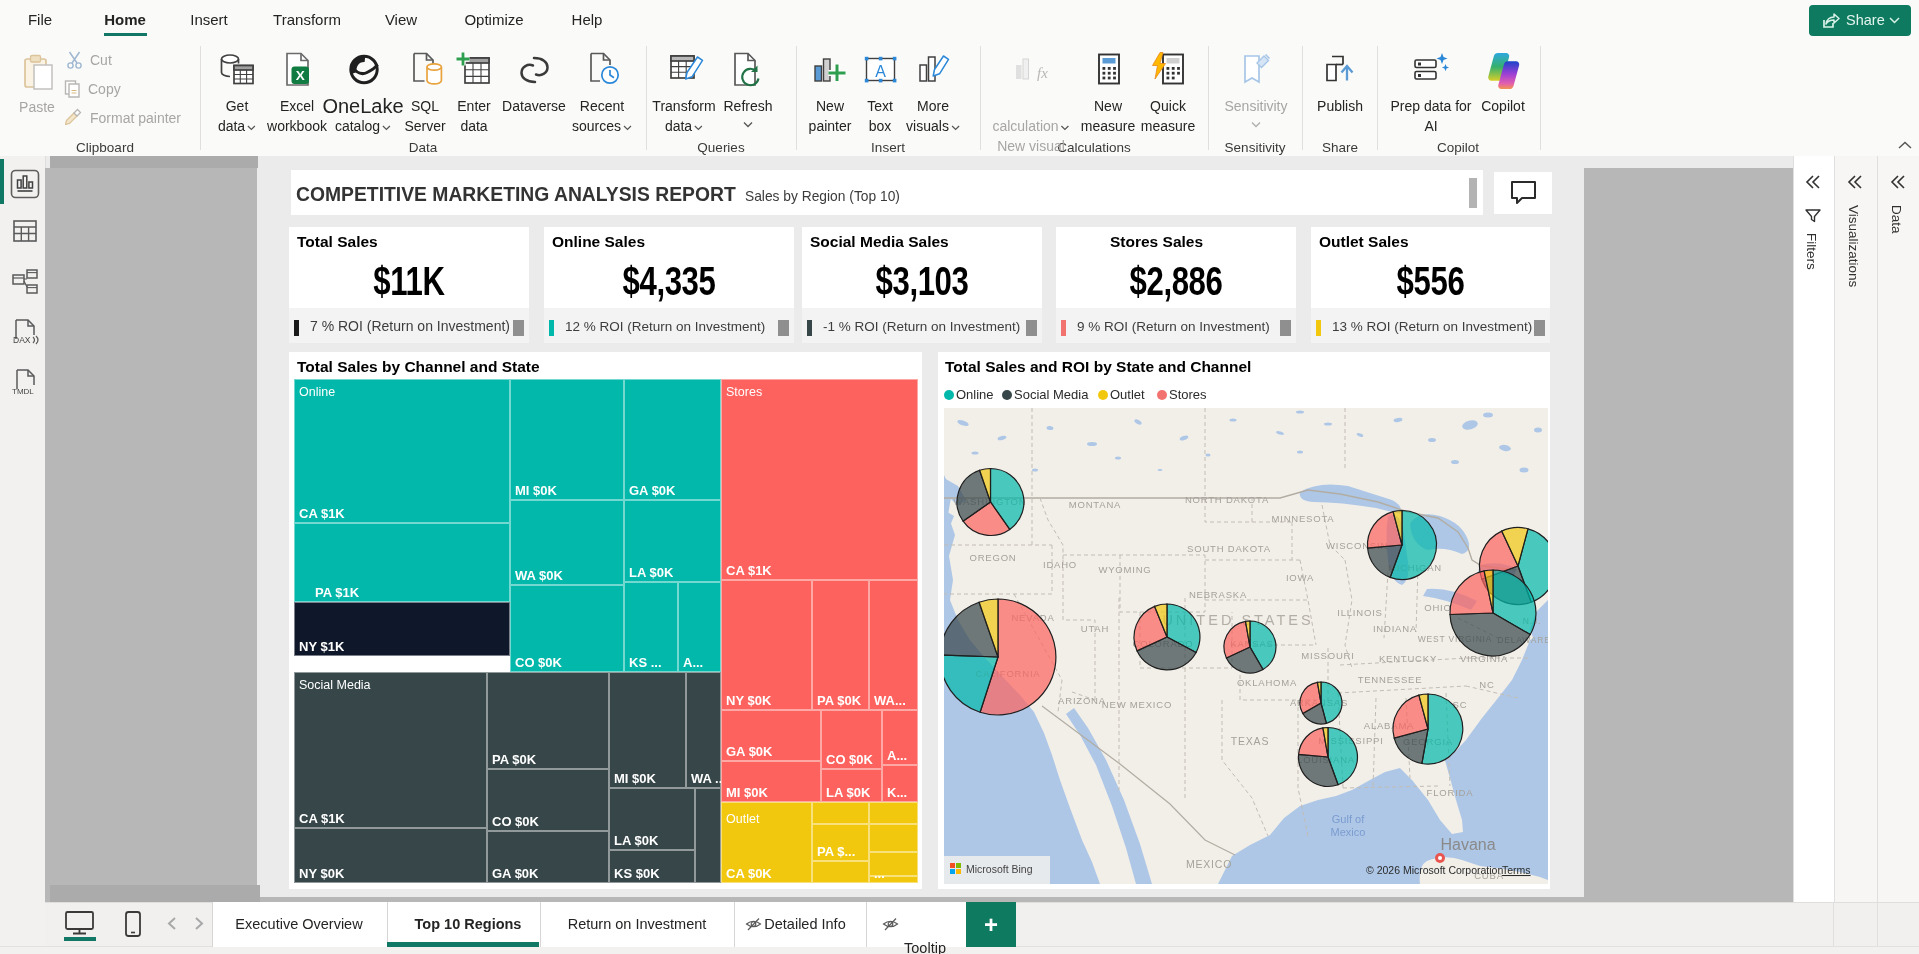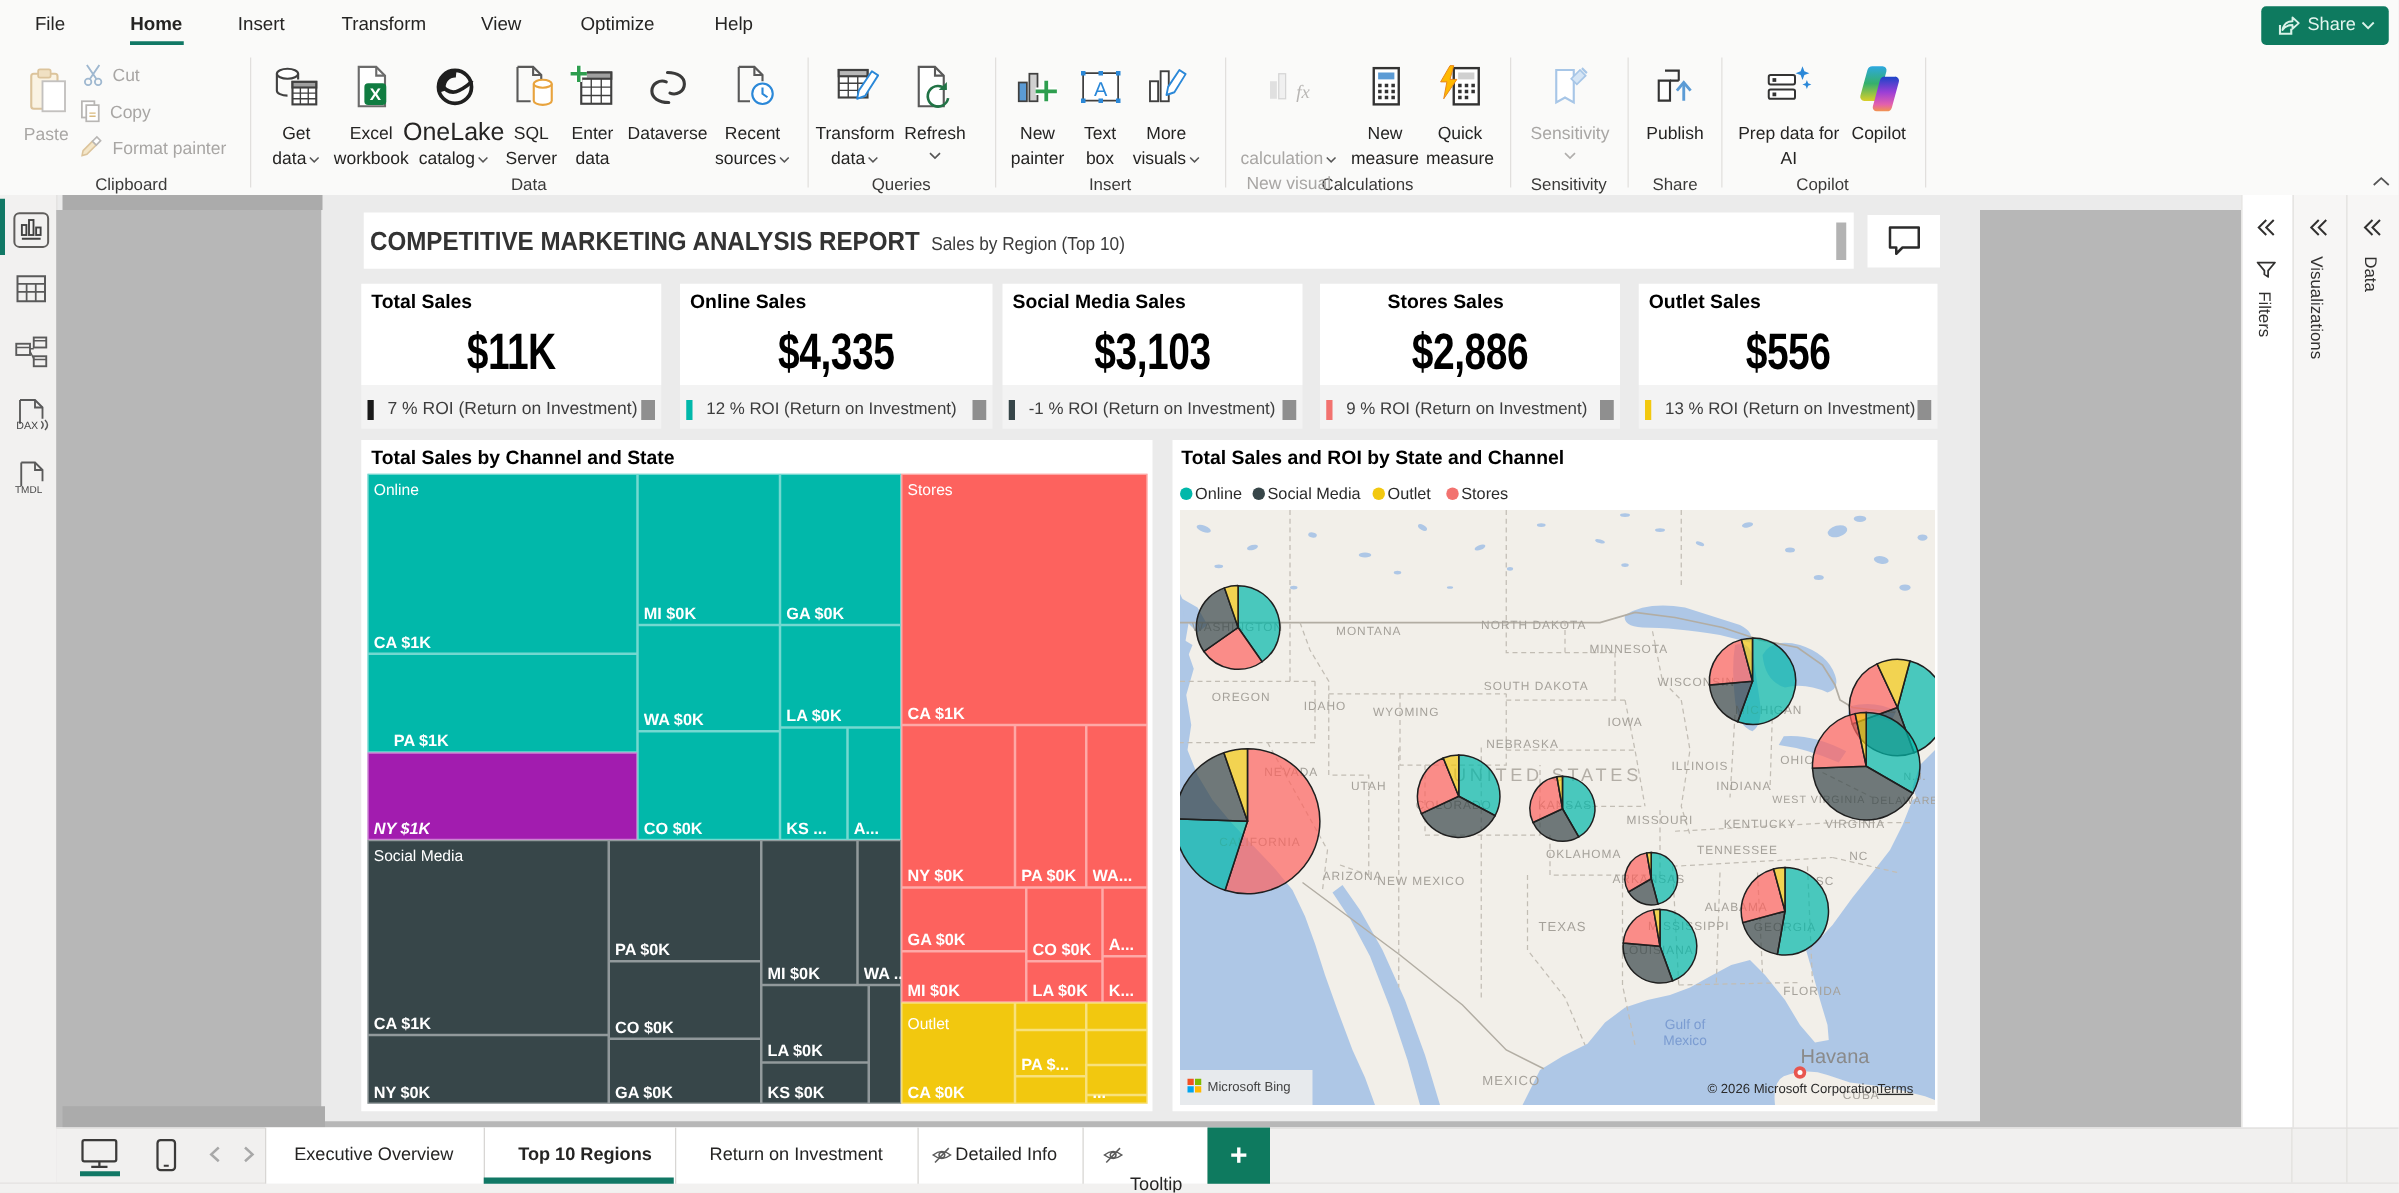--- a/index.html
+++ b/index.html
@@ -351,21 +351,21 @@
 <div style="position:absolute;top:312.5px;font-size:13.5px;line-height:27.0px;color:#3d3d3d;font-weight:400;white-space:nowrap;left:1332px;">13 % ROI (Return on Investment)</div>
 <div style="position:absolute;left:1534px;top:320px;width:11px;height:16px;background:#8f8f8f;"></div>
 <div style="position:absolute;left:289px;top:352px;width:633px;height:537px;background:#fff;"></div>
 <div style="position:absolute;top:350.5px;font-size:15.5px;line-height:31.0px;color:#000;font-weight:700;white-space:nowrap;left:297px;">Total Sales by Channel and State</div>
 <div style="position:absolute;left:294px;top:379px;width:216px;height:144px;background:#01B8AA;box-sizing:border-box;border:1px solid rgba(255,255,255,0.45);">
     <div style="position:absolute;left:4px;bottom:1px;font-size:13px;font-weight:700;color:#fff;white-space:nowrap;overflow:hidden;max-width:212px;">CA $1K</div>
   </div>
 <div style="position:absolute;left:294px;top:523px;width:216px;height:79px;background:#01B8AA;box-sizing:border-box;border:1px solid rgba(255,255,255,0.45);">
     <div style="position:absolute;left:20px;bottom:1px;font-size:13px;font-weight:700;color:#fff;white-space:nowrap;overflow:hidden;max-width:212px;">PA $1K</div>
   </div>
-<div style="position:absolute;left:294px;top:602px;width:216px;height:70px;background:#a21caf;box-sizing:border-box;border:1px solid rgba(255,255,255,0.45);font-style:italic;">
+<div style="position:absolute;left:294px;top:602px;width:216px;height:54px;background:#0f172a;box-sizing:border-box;border:1px solid rgba(255,255,255,0.45);">
     <div style="position:absolute;left:4px;bottom:1px;font-size:13px;font-weight:700;color:#fff;white-space:nowrap;overflow:hidden;max-width:212px;">NY $1K</div>
   </div>
 <div style="position:absolute;left:510px;top:379px;width:114px;height:121px;background:#01B8AA;box-sizing:border-box;border:1px solid rgba(255,255,255,0.45);">
     <div style="position:absolute;left:4px;bottom:1px;font-size:13px;font-weight:700;color:#fff;white-space:nowrap;overflow:hidden;max-width:110px;">MI $0K</div>
   </div>
 <div style="position:absolute;left:510px;top:500px;width:114px;height:85px;background:#01B8AA;box-sizing:border-box;border:1px solid rgba(255,255,255,0.45);">
     <div style="position:absolute;left:4px;bottom:1px;font-size:13px;font-weight:700;color:#fff;white-space:nowrap;overflow:hidden;max-width:110px;">WA $0K</div>
   </div>
 <div style="position:absolute;left:510px;top:585px;width:114px;height:87px;background:#01B8AA;box-sizing:border-box;border:1px solid rgba(255,255,255,0.45);">
     <div style="position:absolute;left:4px;bottom:1px;font-size:13px;font-weight:700;color:#fff;white-space:nowrap;overflow:hidden;max-width:110px;">CO $0K</div>

